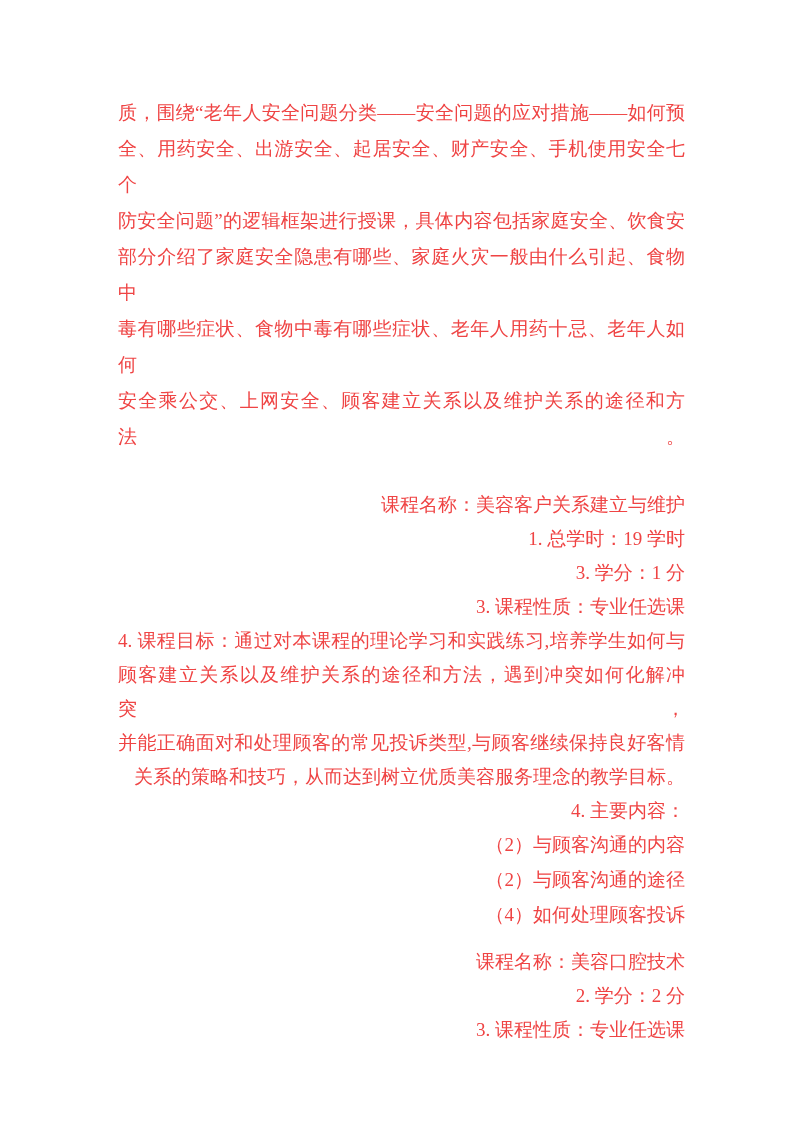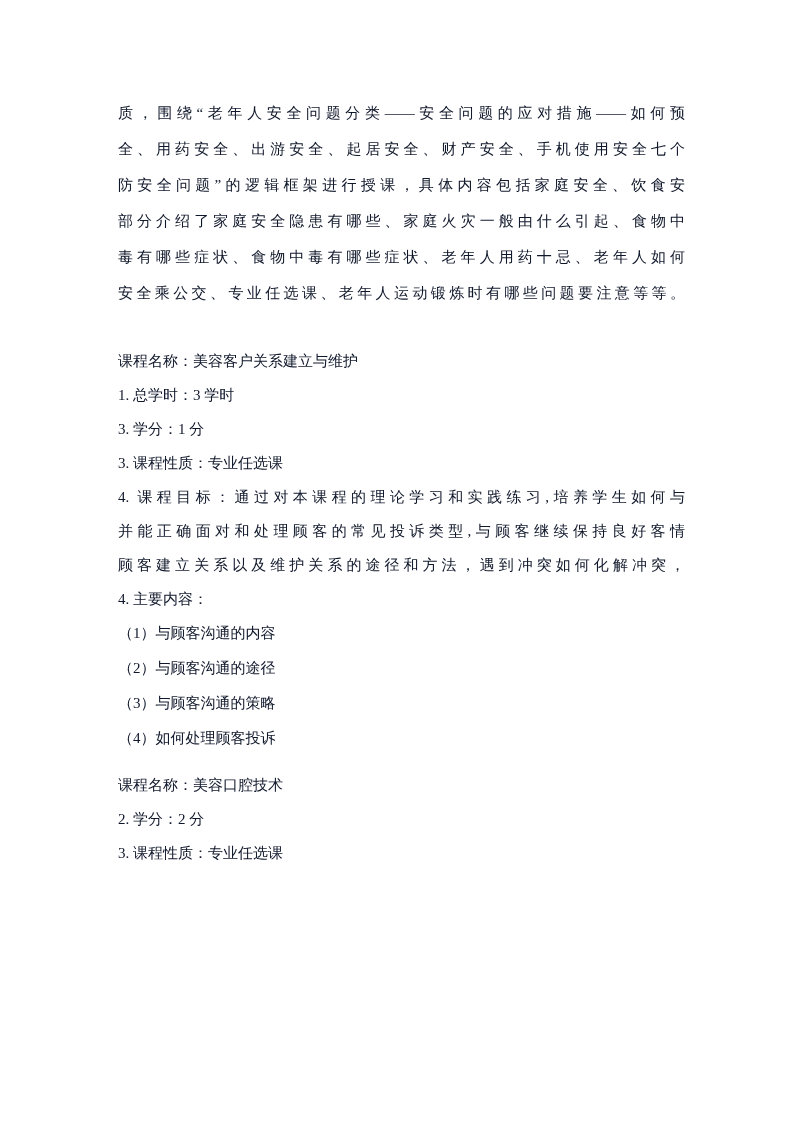--- a/index.html
+++ b/index.html
@@ -8,31 +8,31 @@
     background: #ffffff;
   }
   .page {
     position: relative;
     width: 793px;
     height: 1122px;
     box-sizing: border-box;
     background: #ffffff;
     padding: 95px 108px 0 118px;
     font-family: "Liberation Serif", "DejaVu Serif", serif;
-    font-size: 15px;
-    color: #0f172a;
+    font-size: 19px;
+    color: #ef4444;
     overflow: hidden;
   }
   .content {
     width: 567px;
   }
   .line {
     line-height: 34px;
     white-space: nowrap;
-    text-align: left;
+    text-align: right;
   }
   .jline {
     line-height: 34px;
     text-align: justify;
     text-align-last: justify;
     text-justify: inter-character;
   }
   .intro .jline {
     line-height: 36px;
   }
@@ -51,35 +51,35 @@
 
 <div class="page">
   <div class="content">
 
     <section class="block intro">
       <div class="jline">质，围绕“老年人安全问题分类——安全问题的应对措施——如何预</div>
       <div class="jline">全、用药安全、出游安全、起居安全、财产安全、手机使用安全七个</div>
       <div class="jline">防安全问题”的逻辑框架进行授课，具体内容包括家庭安全、饮食安</div>
       <div class="jline">部分介绍了家庭安全隐患有哪些、家庭火灾一般由什么引起、食物中</div>
       <div class="jline">毒有哪些症状、食物中毒有哪些症状、老年人用药十忌、老年人如何</div>
-      <div class="jline">安全乘公交、专业任选课、老年人运动锻炼时有哪些问题要注意等等。</div>
+      <div class="jline">安全乘公交、上网安全、顾客建立关系以及维护关系的途径和方法。</div>
     </section>
 
     <section class="block course1">
       <div class="line">课程名称：美容客户关系建立与维护</div>
-      <div class="line">1. 总学时：3 学时</div>
+      <div class="line">1. 总学时：19 学时</div>
       <div class="line">3. 学分：1 分</div>
       <div class="line">3. 课程性质：专业任选课</div>
       <div class="jline">4. 课程目标：通过对本课程的理论学习和实践练习,培养学生如何与</div>
+      <div class="jline">顾客建立关系以及维护关系的途径和方法，遇到冲突如何化解冲突，</div>
       <div class="jline">并能正确面对和处理顾客的常见投诉类型,与顾客继续保持良好客情</div>
-      <div class="jline">顾客建立关系以及维护关系的途径和方法，遇到冲突如何化解冲突，</div>
+      <div class="line">关系的策略和技巧，从而达到树立优质美容服务理念的教学目标。</div>
       <div class="line">4. 主要内容：</div>
-      <div class="line citem">（1）与顾客沟通的内容</div>
+      <div class="line citem">（2）与顾客沟通的内容</div>
       <div class="line citem">（2）与顾客沟通的途径</div>
-      <div class="line citem">（3）与顾客沟通的策略</div>
       <div class="line citem">（4）如何处理顾客投诉</div>
     </section>
 
     <section class="block course2">
       <div class="line">课程名称：美容口腔技术</div>
       <div class="line">2. 学分：2 分</div>
       <div class="line">3. 课程性质：专业任选课</div>
     </section>
 
   </div>

